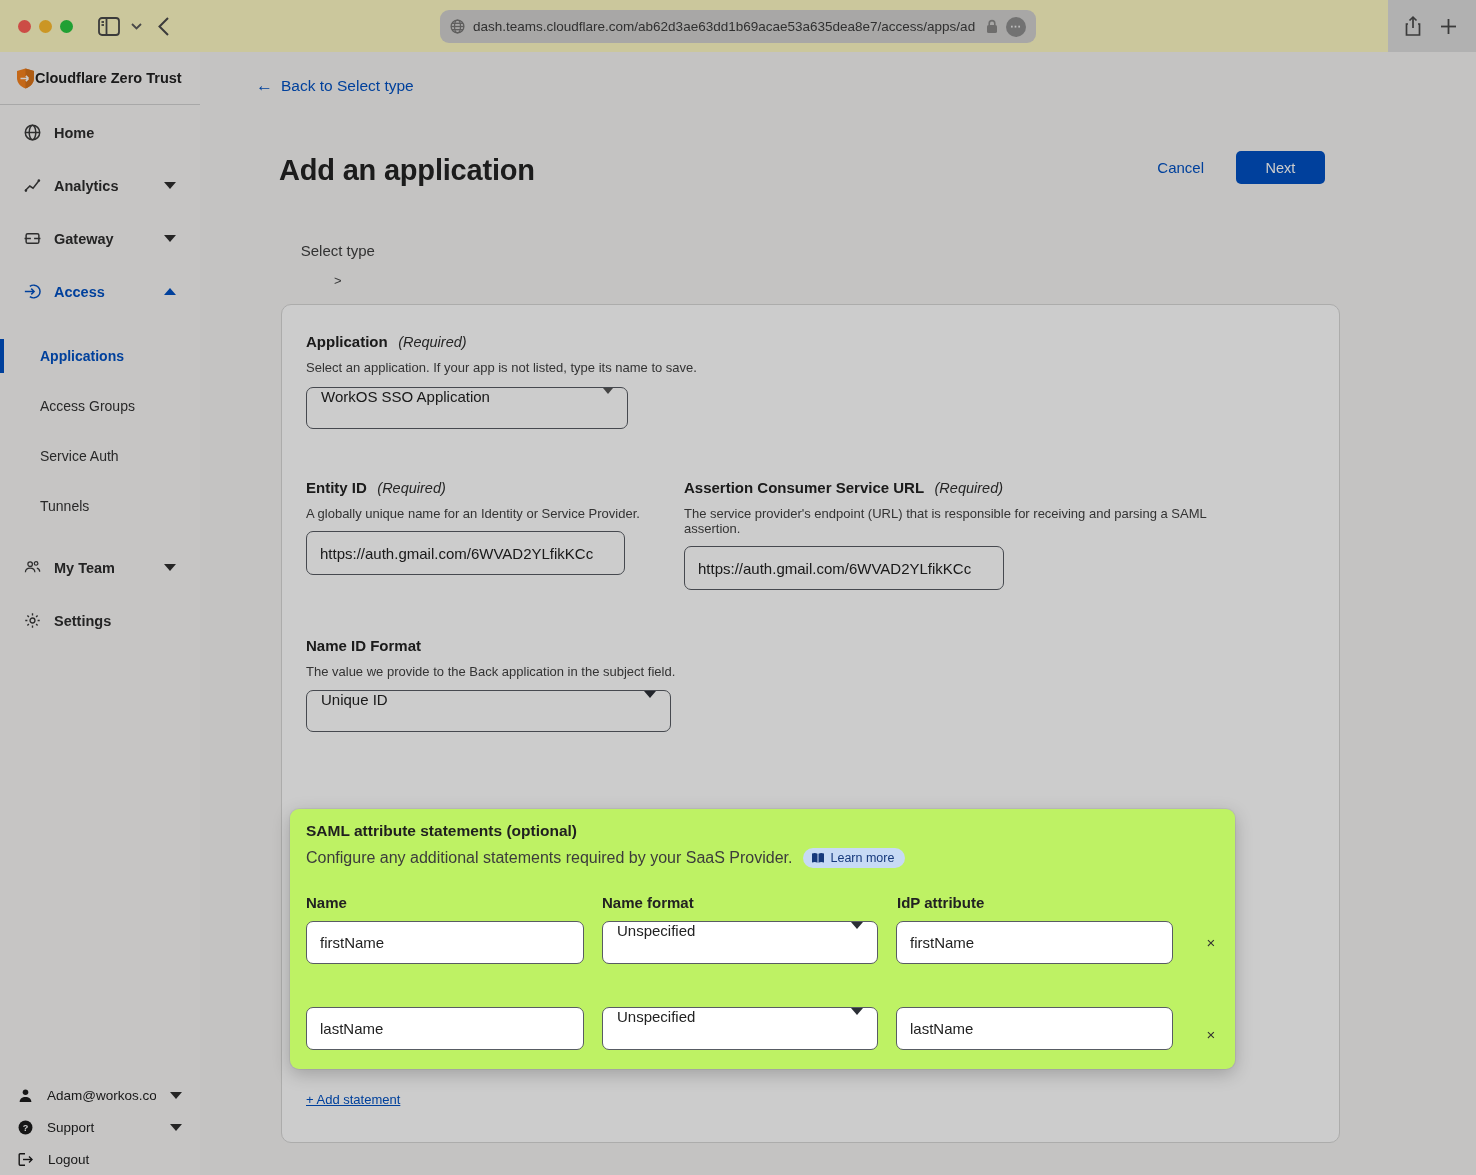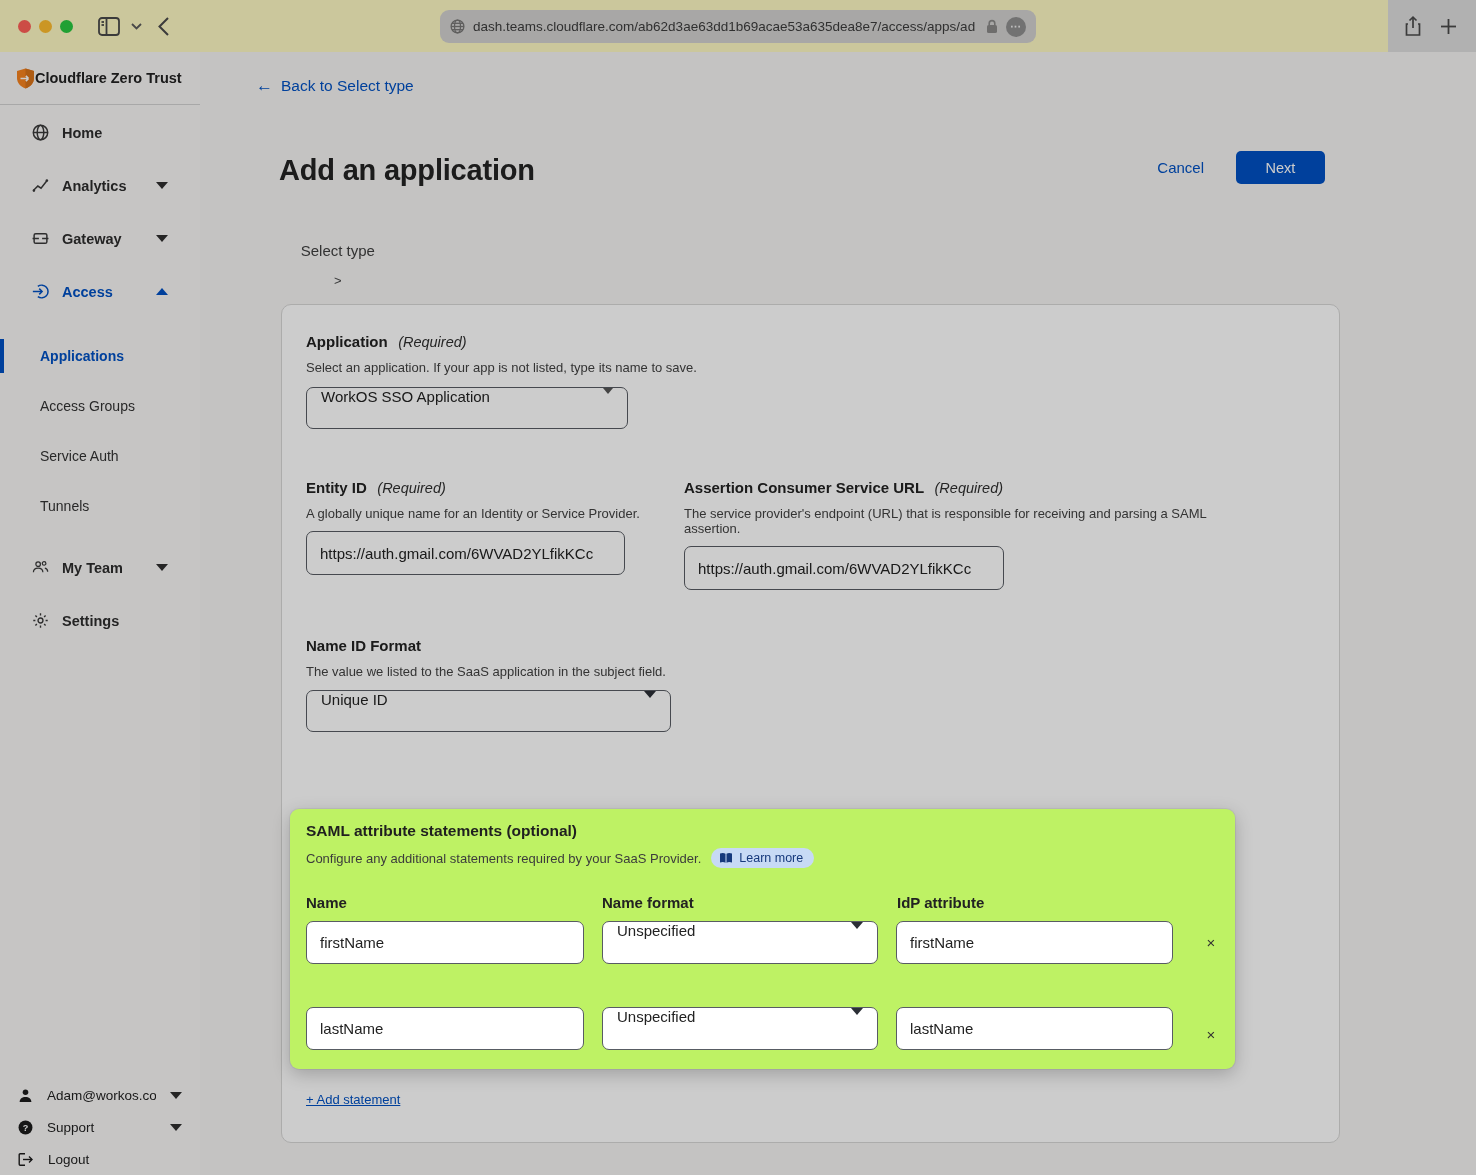--- a/index.html
+++ b/index.html
@@ -24,21 +24,21 @@
     color:#efefef; font-size:11px; font-weight:bold; display:flex; align-items:center;
     justify-content:center; letter-spacing:1px; flex:0 0 auto; }
 
   
   .sidebar { position:absolute; left:0; top:52px; width:200px; height:1123px;
     background:#f8f7f6; }
   .brand { height:53px; display:flex; align-items:center; padding:0 16px;
     border-bottom:1px solid #d3d3d3; }
   .brand-label { font-size:14.5px; font-weight:bold; color:#222; }
   .nav { padding-top:1px; }
-  .nav-item { height:53px; display:flex; align-items:center; gap:13px; padding:0 32px;
+  .nav-item { height:53px; display:flex; align-items:center; gap:13px; padding:0 24px;
     cursor:pointer; position:relative; }
   .nav-item .lbl { font-size:14.5px; font-weight:bold; color:#2d2d2d; flex:1; }
   .nav-item.active .lbl { color:#0051c3; }
   .nav-item.active svg { color:#0051c3; }
   .nav-icon { width:17px; height:17px; color:#3a3a3a; flex:0 0 auto; display:flex; }
   .chev { width:0; height:0; border-left:6px solid transparent;
     border-right:6px solid transparent; border-top:7px solid #2f2f2f; }
   .chev.up { border-top:none; border-bottom:7px solid #0051c3; }
   .subnav { margin-top:13px; margin-bottom:10px; }
   .sub-item { height:50px; display:flex; align-items:center; padding:0 16px 0 40px;
@@ -94,21 +94,21 @@
   .sec-nameid .combo { width:365px; height:42px; margin-top:11px; }
 
   
   .saml-card { position:absolute; left:8px; top:504px; width:945px; height:260px;
     background:#bef264; border-radius:9px; z-index:1000;
     box-shadow:0 0 0 1px rgba(0,0,0,0.05), 0 5px 18px rgba(0,0,0,0.22); }
   .saml-title { position:absolute; left:16px; top:13px; font-size:15.5px;
     font-weight:bold; color:#1f1f1f; }
   .saml-desc-row { position:absolute; left:16px; top:39px; display:flex;
     align-items:center; gap:10px; }
-  .saml-desc { font-size:13px; color:#3c3c3c; }
+  .saml-desc { font-size:16px; color:#3c3c3c; }
   .learn-pill { display:flex; align-items:center; gap:6px; background:#c7daf5;
     color:#16397c; border-radius:11px; padding:3px 11px 3px 8px; font-size:12.5px;
     cursor:pointer; }
   .saml-col-h { position:absolute; top:85px; font-size:15px; font-weight:bold; color:#222; }
   .saml-row { position:absolute; left:0; width:945px; height:59px; }
   .cell-name   { position:absolute; left:16px;  width:278px; height:43px; }
   .cell-format { position:absolute; left:312px; width:276px; height:43px; }
   .cell-idp    { position:absolute; left:606px; width:277px; height:43px; }
   .cell-format .combo { width:100%; height:100%; }
   .row-remove { position:absolute; left:910px; top:10px; width:22px; height:22px;
@@ -370,21 +370,21 @@
       <div class="f-desc">The service provider's endpoint (URL) that is responsible for receiving and parsing a SAML assertion.</div>
       <div class="url-input-wrap">
         <input class="field" type="text" value="https://auth.gmail.com/6WVAD2YLfikKCc" style="">
       </div>
     </div>
 
     <div class="sec-nameid">
       <div>
         <span class="f-label">Name ID Format</span>
       </div>
-      <div class="f-desc">The value we listed to the SaaS application in the subject field.</div>
+      <div class="f-desc">The value we provide to the Back application in the subject field.</div>
       <div class="combo">
         <span>Unique ID</span>
         <span class="caret"></span>
       </div>
     </div>
 
     <div class="saml-card">
       <div class="saml-title">SAML attribute statements (optional)</div>
       <div class="saml-desc-row">
         <span class="saml-desc">Configure any additional statements required by your SaaS Provider.</span>

